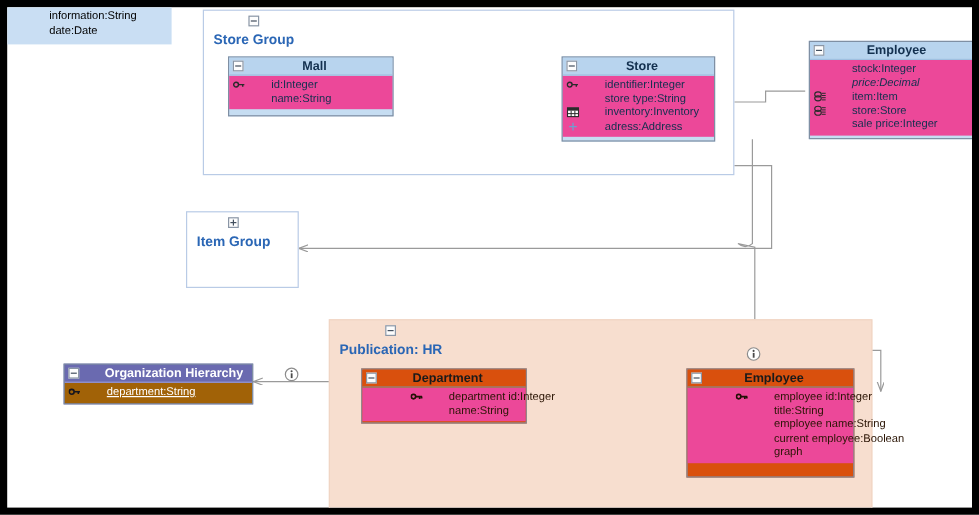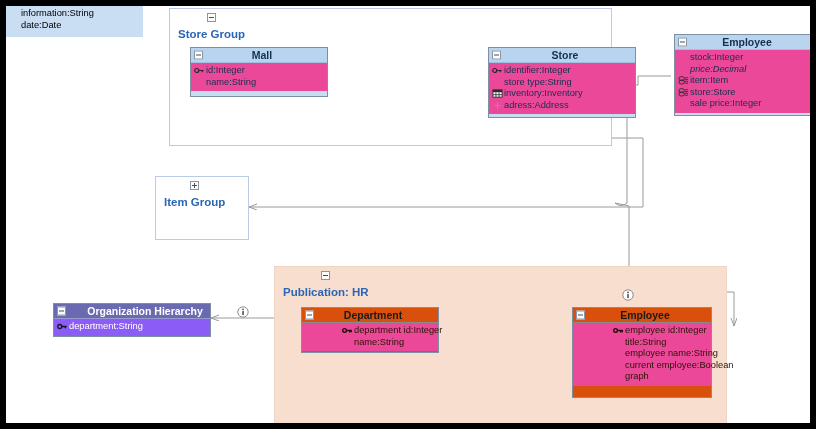--- a/index.html
+++ b/index.html
@@ -46,40 +46,40 @@
     height:15px;display:flex;align-items:center;
     font-size:10.5px;font-weight:bold;position:relative;
     box-sizing:border-box;
   }
   .cls .title .tbtn{
     position:absolute;left:3px;top:50%;transform:translateY(-50%);
   }
   .cls .title .tlabel{width:100%;text-align:center;padding-left:6px;}
   .cls .body{padding:2px 0 3px 0;}
   .attr{
-    display:flex;align-items:flex-start;gap:0;
+    display:flex;align-items:flex-start;gap:20px;
     font-size:9.3px;line-height:11.6px;padding-left:3px;
     white-space:nowrap;
   }
   .attr .txt{padding-left:1px;}
   .attr.italic .txt{font-style:italic;}
   .slot{width:11px;flex:0 0 11px;height:11px;position:relative;}
 
   
   .cls.blue{background:#c6ddf2;}
   .cls.blue .title{background:#b8d4ee;color:#13304f;border-bottom:1px solid #9fc0e0;}
   .cls.blue .body{background:#ec4899;color:#13304f;}
   
   .cls.orange{background:#d9500d;}
   .cls.orange .title{background:#d9500d;color:#1a1a1a;border-bottom:1px solid #8a8a8a;}
   .cls.orange .body{background:#ec4899;color:#2b1505;padding-left:37px;}
   
   .cls.purple{background:#6a6ab0;}
   .cls.purple .title{background:#6a6ab0;color:#ffffff;border-bottom:1px solid #9a9ad0;padding-left:20px;}
-  .cls.purple .body{background:#8b5cf6;color:#ffffff;}
+  .cls.purple .body{background:#a16207;color:#ffffff;text-decoration:underline;}
 
   
   .panel{position:absolute;box-sizing:border-box;background:#c9def3;}
 
   
   .ico{display:block;width:11px;height:11px;}
 
   svg.wires{position:absolute;left:0;top:0;width:804px;height:417px;overflow:visible;}
 </style>
 </head>
@@ -161,21 +161,21 @@
         </span>
         <span class="txt">id:Integer</span>
       </div>
       <div class="attr">
         <span class="slot"></span>
         <span class="txt">name:String</span>
       </div>
     </div>
   </div>
 
-  <div class="cls blue" style="left:462px;top:41px;width:148px;height:71px;margin-left:20px;">
+  <div class="cls blue" style="left:462px;top:41px;width:128px;height:71px;">
     <div class="title">
       <span class="tbtn pm"></span>
       <span class="tlabel">Store</span>
     </div>
     <div class="body">
       <div class="attr">
         <span class="slot">
           <svg class="ico" viewBox="0 0 12 12">
                 <circle cx="3" cy="6" r="2.2" fill="none" stroke="#2b2b2b" stroke-width="1.3"></circle>
                 <path d="M5.2,6 H10.5 M9,6 V8" stroke="#2b2b2b" stroke-width="1.3" fill="none"></path>

